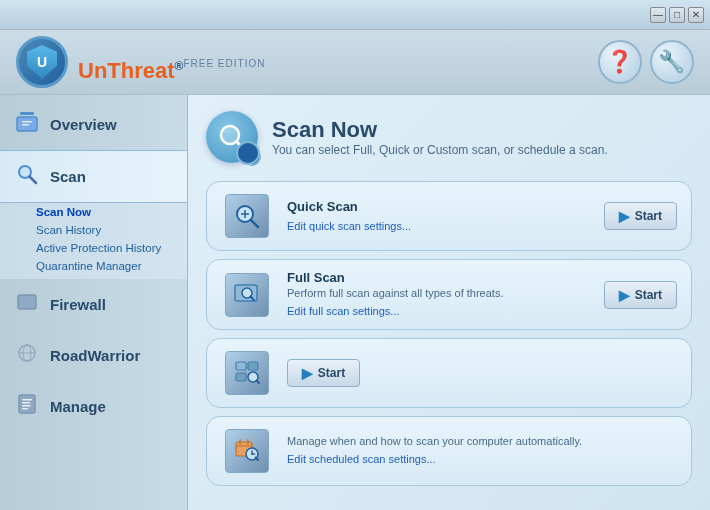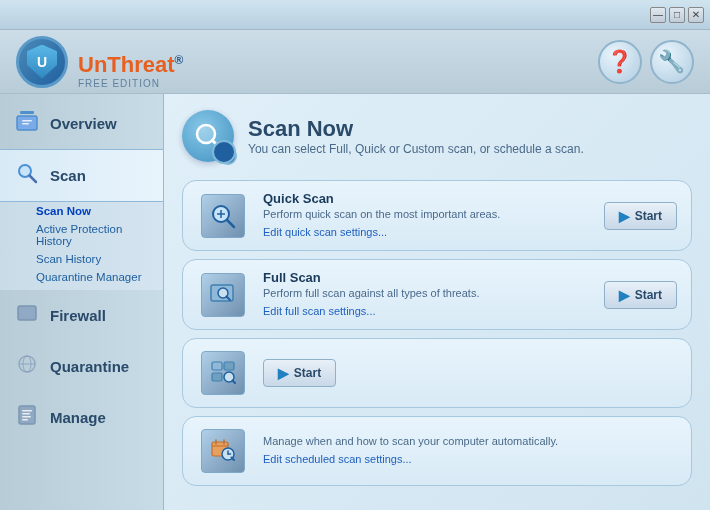--- a/index.html
+++ b/index.html
@@ -66,21 +66,21 @@
       position: relative;
     }
     .logo-shield-inner {
       width: 30px; height: 34px;
       background: linear-gradient(to bottom, #5ab8e8, #3088c0);
       clip-path: polygon(50% 0%, 100% 20%, 100% 60%, 50% 100%, 0% 60%, 0% 20%);
       display: flex; align-items: center; justify-content: center;
       color: white; font-weight: bold; font-size: 14px;
     }
     .logo-text-area {
-      display: flex; flex-direction: column; margin-top: 18px;
+      display: flex;  margin-top: 18px;
     }
     .logo-text {
       font-size: 22px;
       font-weight: bold;
       color: #2a5a8a;
       letter-spacing: 0;
     }
     .logo-text span {
       color: #e86020;
     }
@@ -103,21 +103,21 @@
     }
 
     
     .body {
       flex: 1;
       display: flex;
     }
 
     
     .sidebar {
-      width: 164px;
+      width: 188px;
       background: linear-gradient(to right, #b8ccd8, #c8dce8);
       border-right: 1px solid #a0b8c8;
       padding-top: 4px;
     }
     .nav-item {
       display: flex;
       align-items: center;
       gap: 10px;
       padding: 12px 14px;
       cursor: pointer;
@@ -318,22 +318,22 @@
           <svg width="22" height="22" viewBox="0 0 22 22" fill="none">
             <circle cx="9" cy="9" r="6" stroke="#4a90d8" stroke-width="2" fill="#c8e4f8"></circle>
             <line x1="13.5" y1="13.5" x2="20" y2="20" stroke="#4a70b0" stroke-width="2.5" stroke-linecap="round"></line>
           </svg>
         </span>
         <span>Scan</span>
       </div>
 
       <div class="sub-menu">
         <a class="sub-item active-sub">Scan Now</a>
+        <a class="sub-item">Scan History</a>
         <a class="sub-item">Active Protection History</a>
-        <a class="sub-item">Scan History</a>
         <a class="sub-item">Quarantine Manager</a>
       </div>
 
       <div class="nav-item">
         <span class="nav-icon">
           <svg width="22" height="22" viewBox="0 0 22 22" fill="none">
             <rect x="2" y="4" width="18" height="14" rx="2" fill="#8098b8" stroke="#6080a0" stroke-width="1.5" opacity="0.7"></rect>
             <rect x="5" y="7" width="4" height="8" rx="1" fill="#90aac8"></rect>
             <rect x="9.5" y="7" width="3" height="8" rx="1" fill="#90aac8"></rect>
             <rect x="13" y="7" width="4" height="8" rx="1" fill="#90aac8"></rect>
@@ -343,21 +343,21 @@
       </div>
 
       <div class="nav-item">
         <span class="nav-icon">
           <svg width="22" height="22" viewBox="0 0 22 22" fill="none">
             <circle cx="11" cy="11" r="8" stroke="#8098b8" stroke-width="1.5" fill="none" opacity="0.7"></circle>
             <ellipse cx="11" cy="11" rx="4" ry="8" stroke="#8098b8" stroke-width="1" fill="none" opacity="0.7"></ellipse>
             <line x1="3" y1="11" x2="19" y2="11" stroke="#8098b8" stroke-width="1" opacity="0.7"></line>
           </svg>
         </span>
-        <span>Quarantine</span>
+        <span>RoadWarrior</span>
       </div>
 
       <div class="nav-item">
         <span class="nav-icon">
           <svg width="22" height="22" viewBox="0 0 22 22" fill="none">
             <rect x="3" y="2" width="16" height="18" rx="2" fill="#8098b8" stroke="#6080a0" stroke-width="1.5" opacity="0.7"></rect>
             <rect x="6" y="6" width="10" height="1.5" rx="0.75" fill="white" opacity="0.8"></rect>
             <rect x="6" y="9" width="8" height="1.5" rx="0.75" fill="white" opacity="0.8"></rect>
             <rect x="6" y="12" width="9" height="1.5" rx="0.75" fill="white" opacity="0.8"></rect>
             <rect x="6" y="15" width="6" height="1.5" rx="0.75" fill="white" opacity="0.8"></rect>
@@ -395,21 +395,20 @@
             <svg width="28" height="28" viewBox="0 0 28 28" fill="none">
               <circle cx="12" cy="12" r="8" stroke="#2060a0" stroke-width="2" fill="#c8e4f8"></circle>
               <line x1="18" y1="18" x2="25" y2="25" stroke="#2060a0" stroke-width="2.5" stroke-linecap="round"></line>
               <line x1="8" y1="12" x2="16" y2="12" stroke="#2060a0" stroke-width="1.5"></line>
               <line x1="12" y1="8" x2="12" y2="16" stroke="#2060a0" stroke-width="1.5"></line>
             </svg>
           </div>
         </div>
         <div class="scan-card-text">
           <div class="scan-card-title">Quick Scan</div>
-          <div class="scan-card-desc">Perform quick scan on the most important areas.</div>
           <a class="scan-card-link">Edit quick scan settings...</a>
         </div>
         <button class="start-btn">
           <span class="play-icon">▶</span>
           <span>Start</span>
         </button>
       </div>
 
       <div class="scan-card">
         <div class="scan-card-icon">

